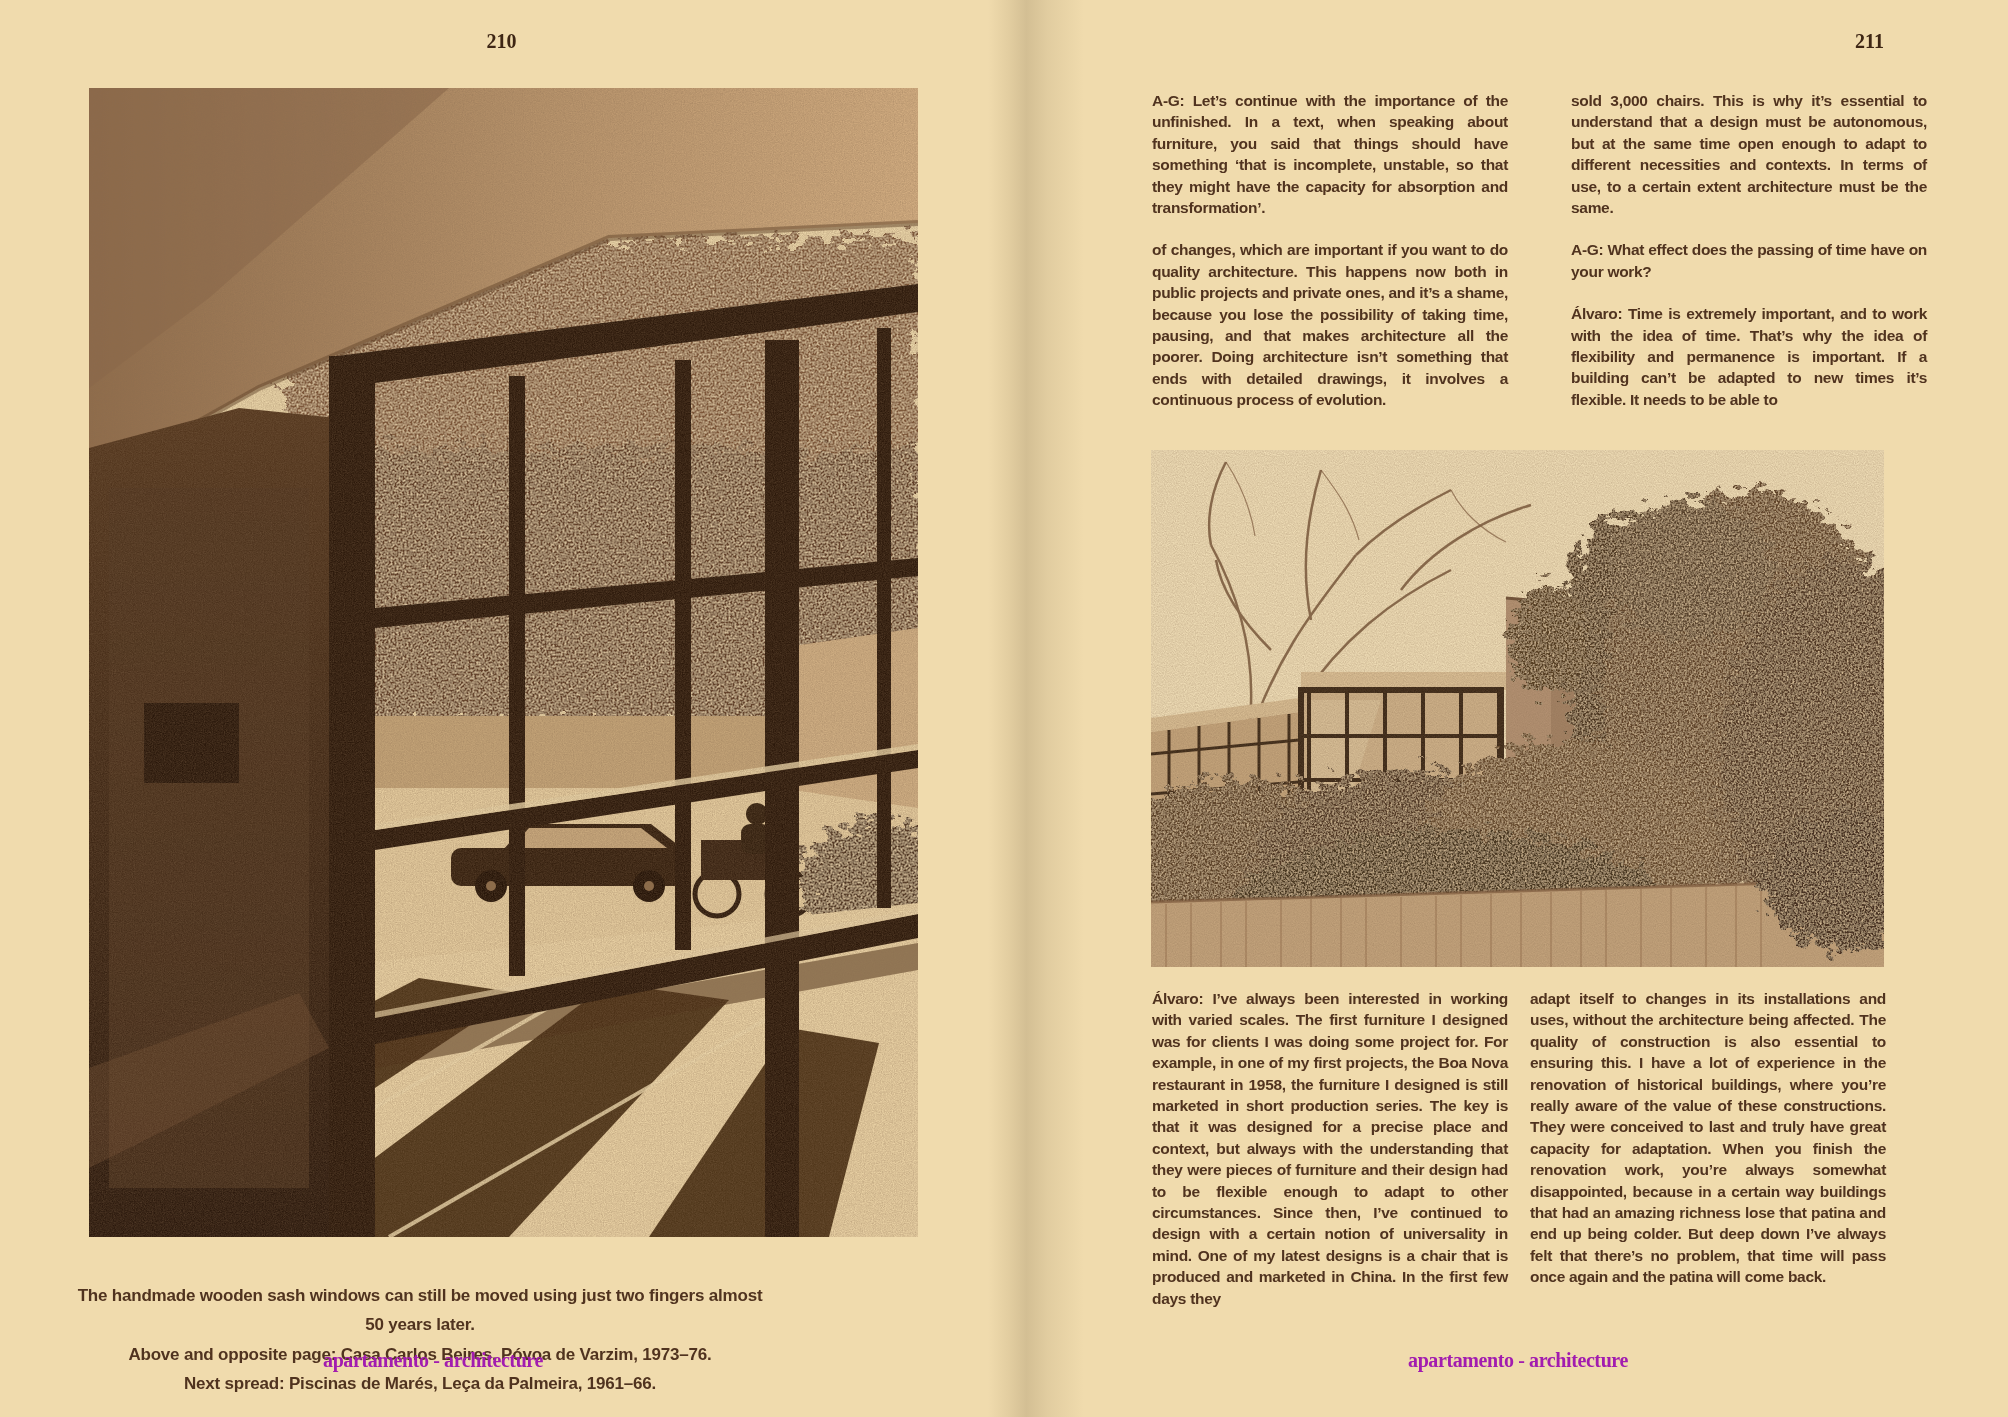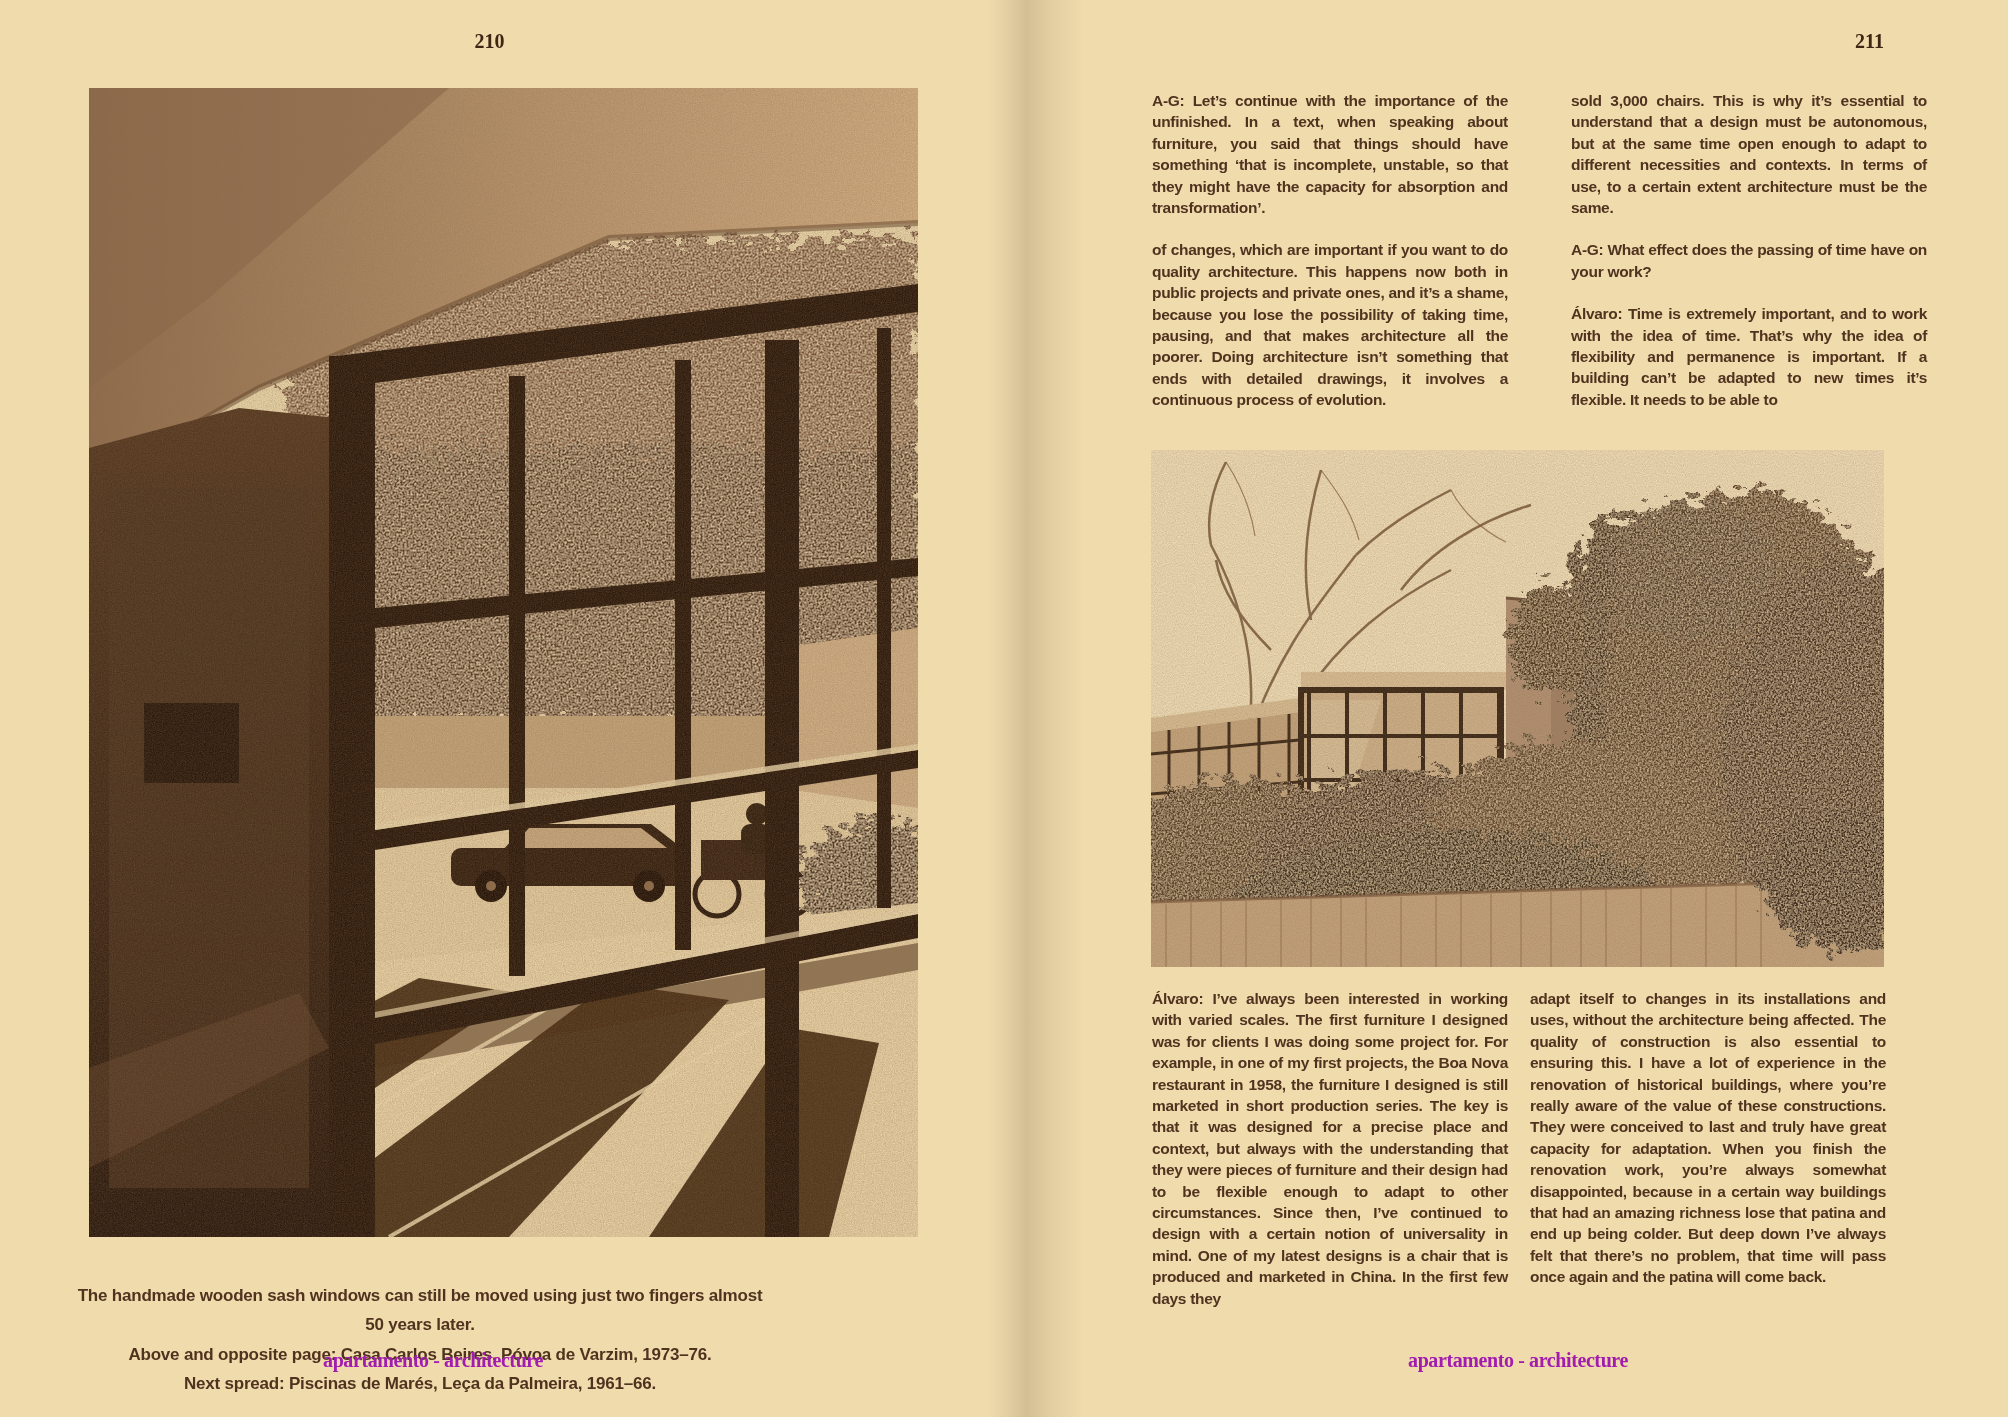--- a/index.html
+++ b/index.html
@@ -1,21 +1,21 @@
 <!DOCTYPE html>
 <html lang="en"><head>
 <meta charset="utf-8">
 <style>
   html,body{margin:0;padding:0;background:#f0dbad;}
   #spread{position:relative;width:2008px;height:1417px;background:#f0dbad;overflow:hidden;
           font-family:"Liberation Sans",sans-serif;}
   
   .pnum{position:absolute;top:30px;text-align:center;
         font-family:"Liberation Serif",serif;font-weight:700;font-size:20px;color:#3e2614;}
-  .pnum.left{left:75px;width:829px;}
+  .pnum.left{left:87px;width:829px;}
   .pnum.right{left:1151px;width:733px;text-align:right;}
   .runfoot{position:absolute;top:1349px;text-align:center;
         font-family:"Liberation Serif",serif;font-weight:700;font-size:20px;
         letter-spacing:-0.4px;color:#a21caf;}
   .runfoot.left{left:103px;width:660px;}
   .runfoot.right{left:1188px;width:660px;}
   
   .photo{position:absolute;margin:0;padding:0;line-height:0;}
   .photo1{left:89px;top:88px;width:829px;height:1149px;}
   .photo2{left:1151px;top:450px;width:733px;height:517px;}

